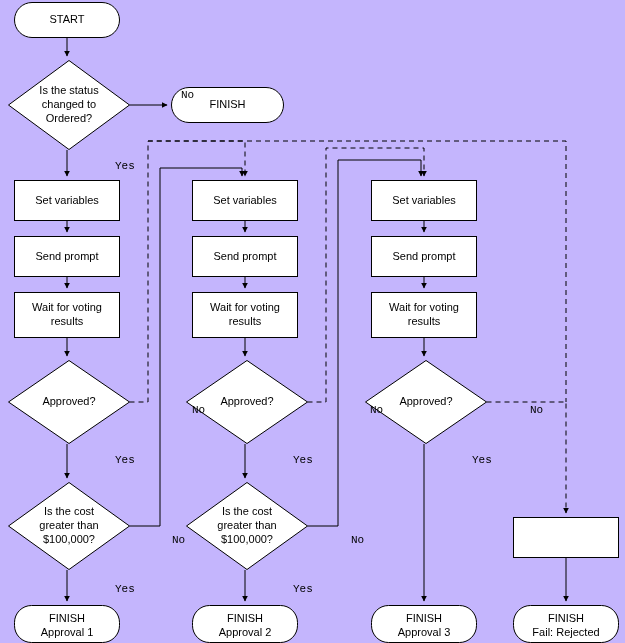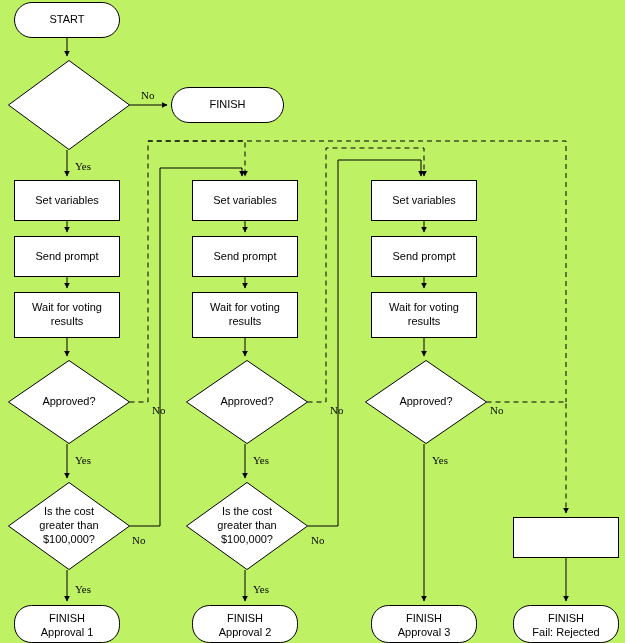--- a/index.html
+++ b/index.html
@@ -4,21 +4,21 @@
 <style>
   html, body {
     margin: 0;
     padding: 0;
     background: #ffffff;
   }
   #canvas {
     position: relative;
     width: 625px;
     height: 643px;
-    background: #bef264;
+    background: #c4b5fd;
     font-family: "Liberation Sans", sans-serif;
     overflow: hidden;
   }
   #svg-layer {
     position: absolute;
     left: 0;
     top: 0;
     width: 625px;
     height: 643px;
   }
@@ -30,25 +30,26 @@
     text-align: center;
     font-family: "Liberation Sans", sans-serif;
     font-size: 11px;
     color: #000000;
     line-height: 1.25;
     white-space: pre-line;
     pointer-events: none;
   }
   .edge-label {
     position: absolute;
-    font-family: Liberation Serif, serif;
+    font-family: Liberation Mono, monospace;
     font-size: 11px;
     color: #000000;
     white-space: nowrap;
     pointer-events: none;
+    margin-left: 40px;
   }
 </style>
 </head>
 <body>
 
 <div id="canvas">
 
   <svg id="svg-layer" viewBox="0 0 625 643" xmlns="http://www.w3.org/2000/svg">
     <defs>
       <marker id="arrow" viewBox="0 0 10 10" refX="9" refY="5" markerWidth="6" markerHeight="6" orient="auto-start-reverse">
@@ -115,20 +116,23 @@
       <path d="M 307.5 526 L 338 526 L 338 160 L 421 160 L 421 176" marker-end="url(#arrow)"></path>
 
       <path stroke-dasharray="5,4" d="M 129.5 402 L 148 402 L 148 141 L 245 141 L 245 176" marker-end="url(#arrow)"></path>
       <path stroke-dasharray="5,4" d="M 307.5 402 L 326 402 L 326 148 L 424 148 L 424 176" marker-end="url(#arrow)"></path>
       <path stroke-dasharray="5,4" d="M 486.5 402 L 566 402 L 566 513" marker-end="url(#arrow)"></path>
       <path stroke-dasharray="5,4" d="M 148 141 L 566 141 L 566 402"></path>
     </g>
   </svg>
 
   <div class="node-label" style="left:14px;  top:2px;   width:106px; height:36px;">START</div>
+  <div class="node-label" style="left:18px;  top:60px;  width:102px; height:90px;">Is the status
+changed to
+Ordered?</div>
   <div class="node-label" style="left:171px; top:87px;  width:113px; height:36px;">FINISH</div>
 
   <div class="node-label" style="left:14px;  top:180px; width:106px; height:41px;">Set variables</div>
   <div class="node-label" style="left:14px;  top:236px; width:106px; height:41px;">Send prompt</div>
   <div class="node-label" style="left:14px;  top:292px; width:106px; height:46px;">Wait for voting
 results</div>
   <div class="node-label" style="left:18px;  top:360px; width:102px; height:84px;">Approved?</div>
   <div class="node-label" style="left:18px;  top:482px; width:102px; height:88px;">Is the cost
 greater than
 $100,000?</div>

